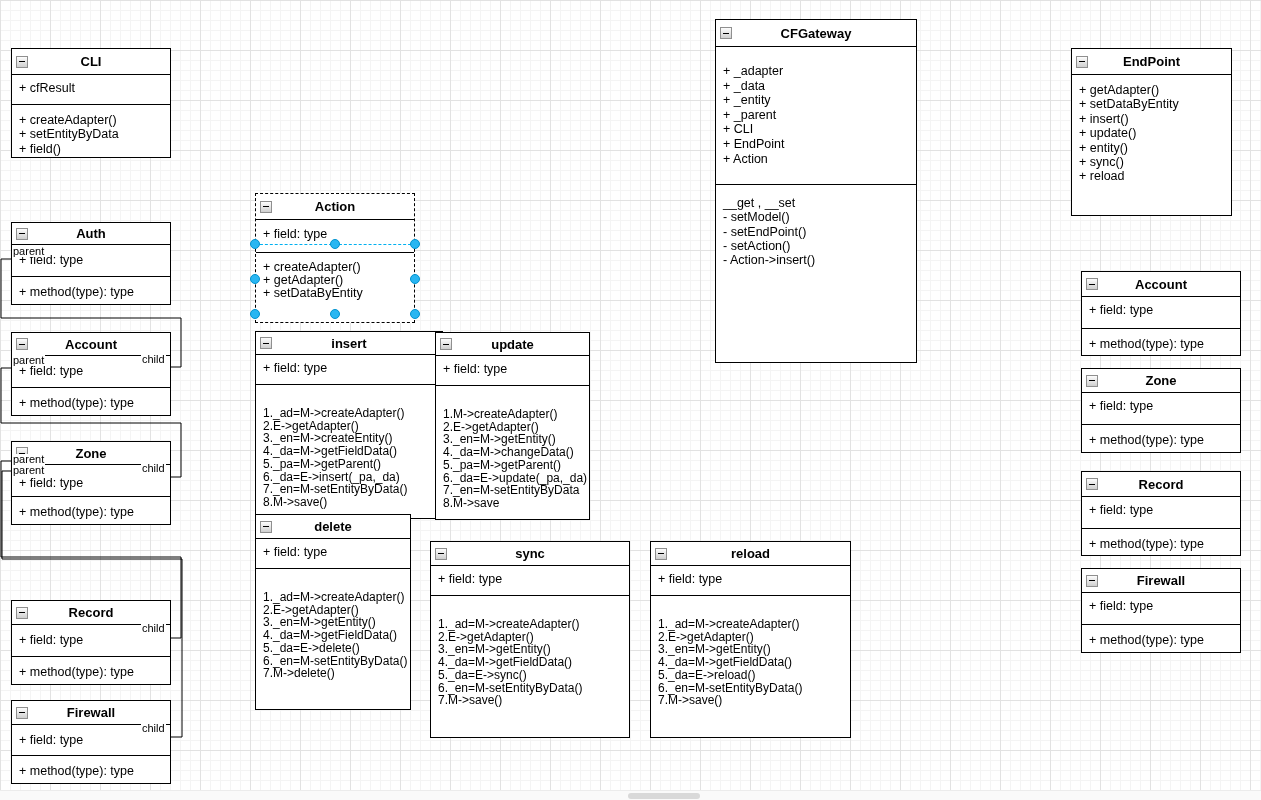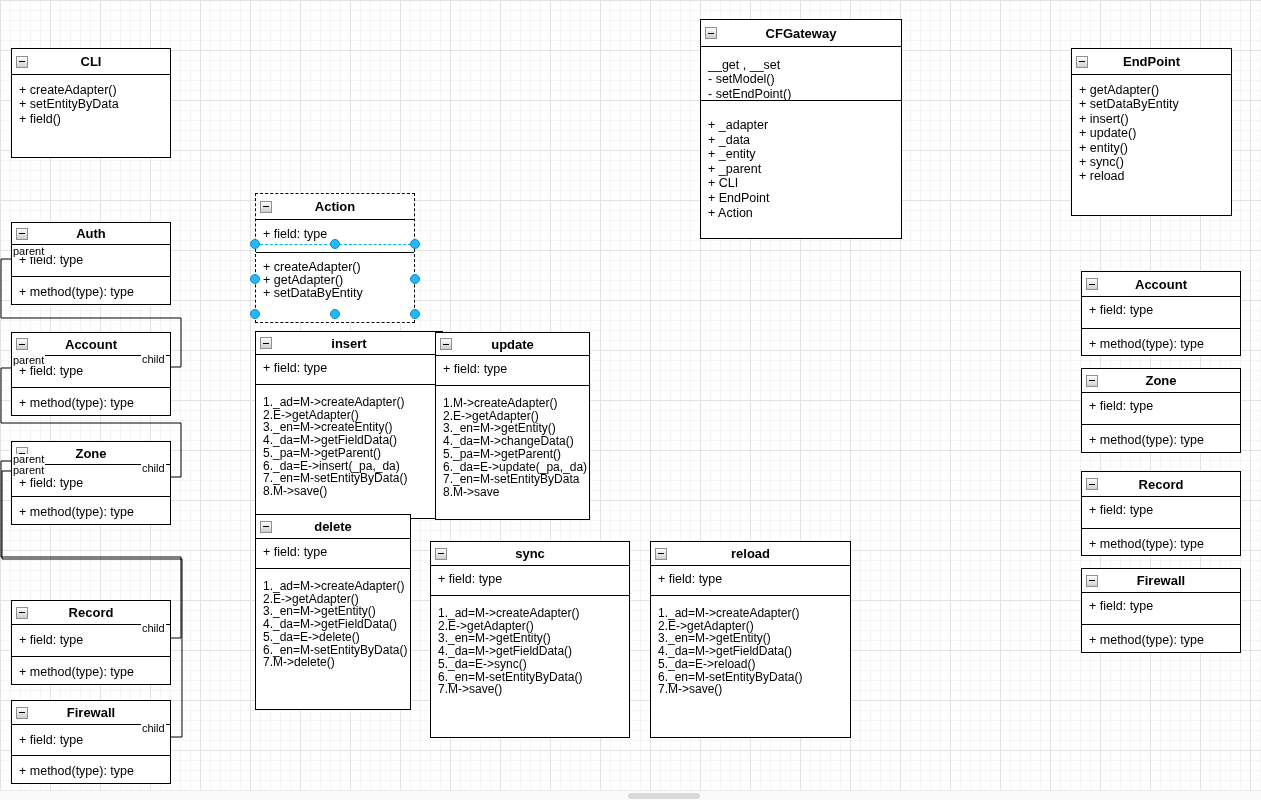--- a/index.html
+++ b/index.html
@@ -23,21 +23,21 @@
   .tb{position:relative;display:flex;align-items:center;justify-content:center;
       font-weight:bold;font-size:13px;flex:0 0 auto;}
   .col{position:absolute;left:4px;top:50%;transform:translateY(-50%);
        width:12px;height:12px;border:1px solid #8f8f8f;box-sizing:border-box;
        background:linear-gradient(#fdfdfd,#cfcfcf);
        display:flex;align-items:center;justify-content:center;}
   .col::after{content:"";width:6px;height:1px;background:#000;}
   .sec{border-top:1px solid #000;padding:6px 2px 0 7px;overflow:hidden;flex:0 0 auto;box-sizing:border-box;}
   .grow{flex:1 1 auto;}
   .tline{line-height:14px;white-space:nowrap;}
-  .steps{padding-top:11px;}
+  .steps{padding-top:22px;}
   .steps .tline{line-height:12.7px;font-size:12px;}
   .mlist .tline{line-height:14.3px;}
   .cfa{padding-top:17px;}
   .cfa .tline{line-height:14.6px;}
   .cfm{padding-top:11px;}
   .cfm .tline{line-height:14.3px;}
   .epm{padding-top:8px;}
   .epm .tline{line-height:14.4px;}
   .am{padding-top:8px;}
   .am .tline{line-height:12.9px;}
@@ -57,20 +57,23 @@
   <path d="M11 368 L1 368 L1 423 L181 423 L181 477 L171 477" fill="none" stroke="#000" stroke-width="1"></path>
   <path d="M11 461 L1 461 L1 557 L181 557 L181 638 L171 638" fill="none" stroke="#000" stroke-width="1"></path>
   <path d="M11 471 L2 471 L2 559 L182 559 L182 737 L171 737" fill="none" stroke="#000" stroke-width="1"></path>
 </svg>
 
 <div class="box" style="left:11px;top:48px;width:160px;height:110px">
   <div class="tb" style="height:25px">
     <span class="col"></span>
     <span>CLI</span>
   </div>
+  <div class="sec" style="height:30px">
+      <div class="tline">+ cfResult</div>
+    </div>
   <div class="sec grow mlist" style="padding-top:8px">
       <div class="tline">+ createAdapter()</div>
       <div class="tline">+ setEntityByData</div>
       <div class="tline">+ field()</div>
     </div>
 </div>
 
 <div class="box" style="left:11px;top:222px;width:160px;height:83px">
   <div class="tb" style="height:21px">
     <span class="col"></span>
@@ -251,41 +254,41 @@
       <div class="tline">1._ad=M-&gt;createAdapter()</div>
       <div class="tline">2.E-&gt;getAdapter()</div>
       <div class="tline">3._en=M-&gt;getEntity()</div>
       <div class="tline">4._da=M-&gt;getFieldData()</div>
       <div class="tline">5._da=E-&gt;reload()</div>
       <div class="tline">6._en=M-setEntityByData()</div>
       <div class="tline">7.M-&gt;save()</div>
     </div>
 </div>
 
-<div class="box" style="left:700px;top:19px;width:202px;height:220px">
+<div class="box" style="left:715px;top:19px;width:202px;height:344px">
   <div class="tb" style="height:26px">
     <span class="col"></span>
     <span>CFGateway</span>
   </div>
-  <div class="sec grow cfm">
-      <div class="tline">__get , __set</div>
-      <div class="tline">- setModel()</div>
-      <div class="tline">- setEndPoint()</div>
-      <div class="tline">- setAction()</div>
-      <div class="tline">- Action-&gt;insert()</div>
-    </div>
   <div class="sec cfa" style="height:138px">
       <div class="tline">+ _adapter</div>
       <div class="tline">+ _data</div>
       <div class="tline">+ _entity</div>
       <div class="tline">+ _parent</div>
       <div class="tline">+ CLI</div>
       <div class="tline">+ EndPoint</div>
       <div class="tline">+ Action</div>
     </div>
+  <div class="sec grow cfm">
+      <div class="tline">__get , __set</div>
+      <div class="tline">- setModel()</div>
+      <div class="tline">- setEndPoint()</div>
+      <div class="tline">- setAction()</div>
+      <div class="tline">- Action-&gt;insert()</div>
+    </div>
 </div>
 
 <div class="box" style="left:1071px;top:48px;width:161px;height:168px">
   <div class="tb" style="height:25px">
     <span class="col"></span>
     <span>EndPoint</span>
   </div>
   <div class="sec grow epm">
       <div class="tline">+ getAdapter()</div>
       <div class="tline">+ setDataByEntity</div>

